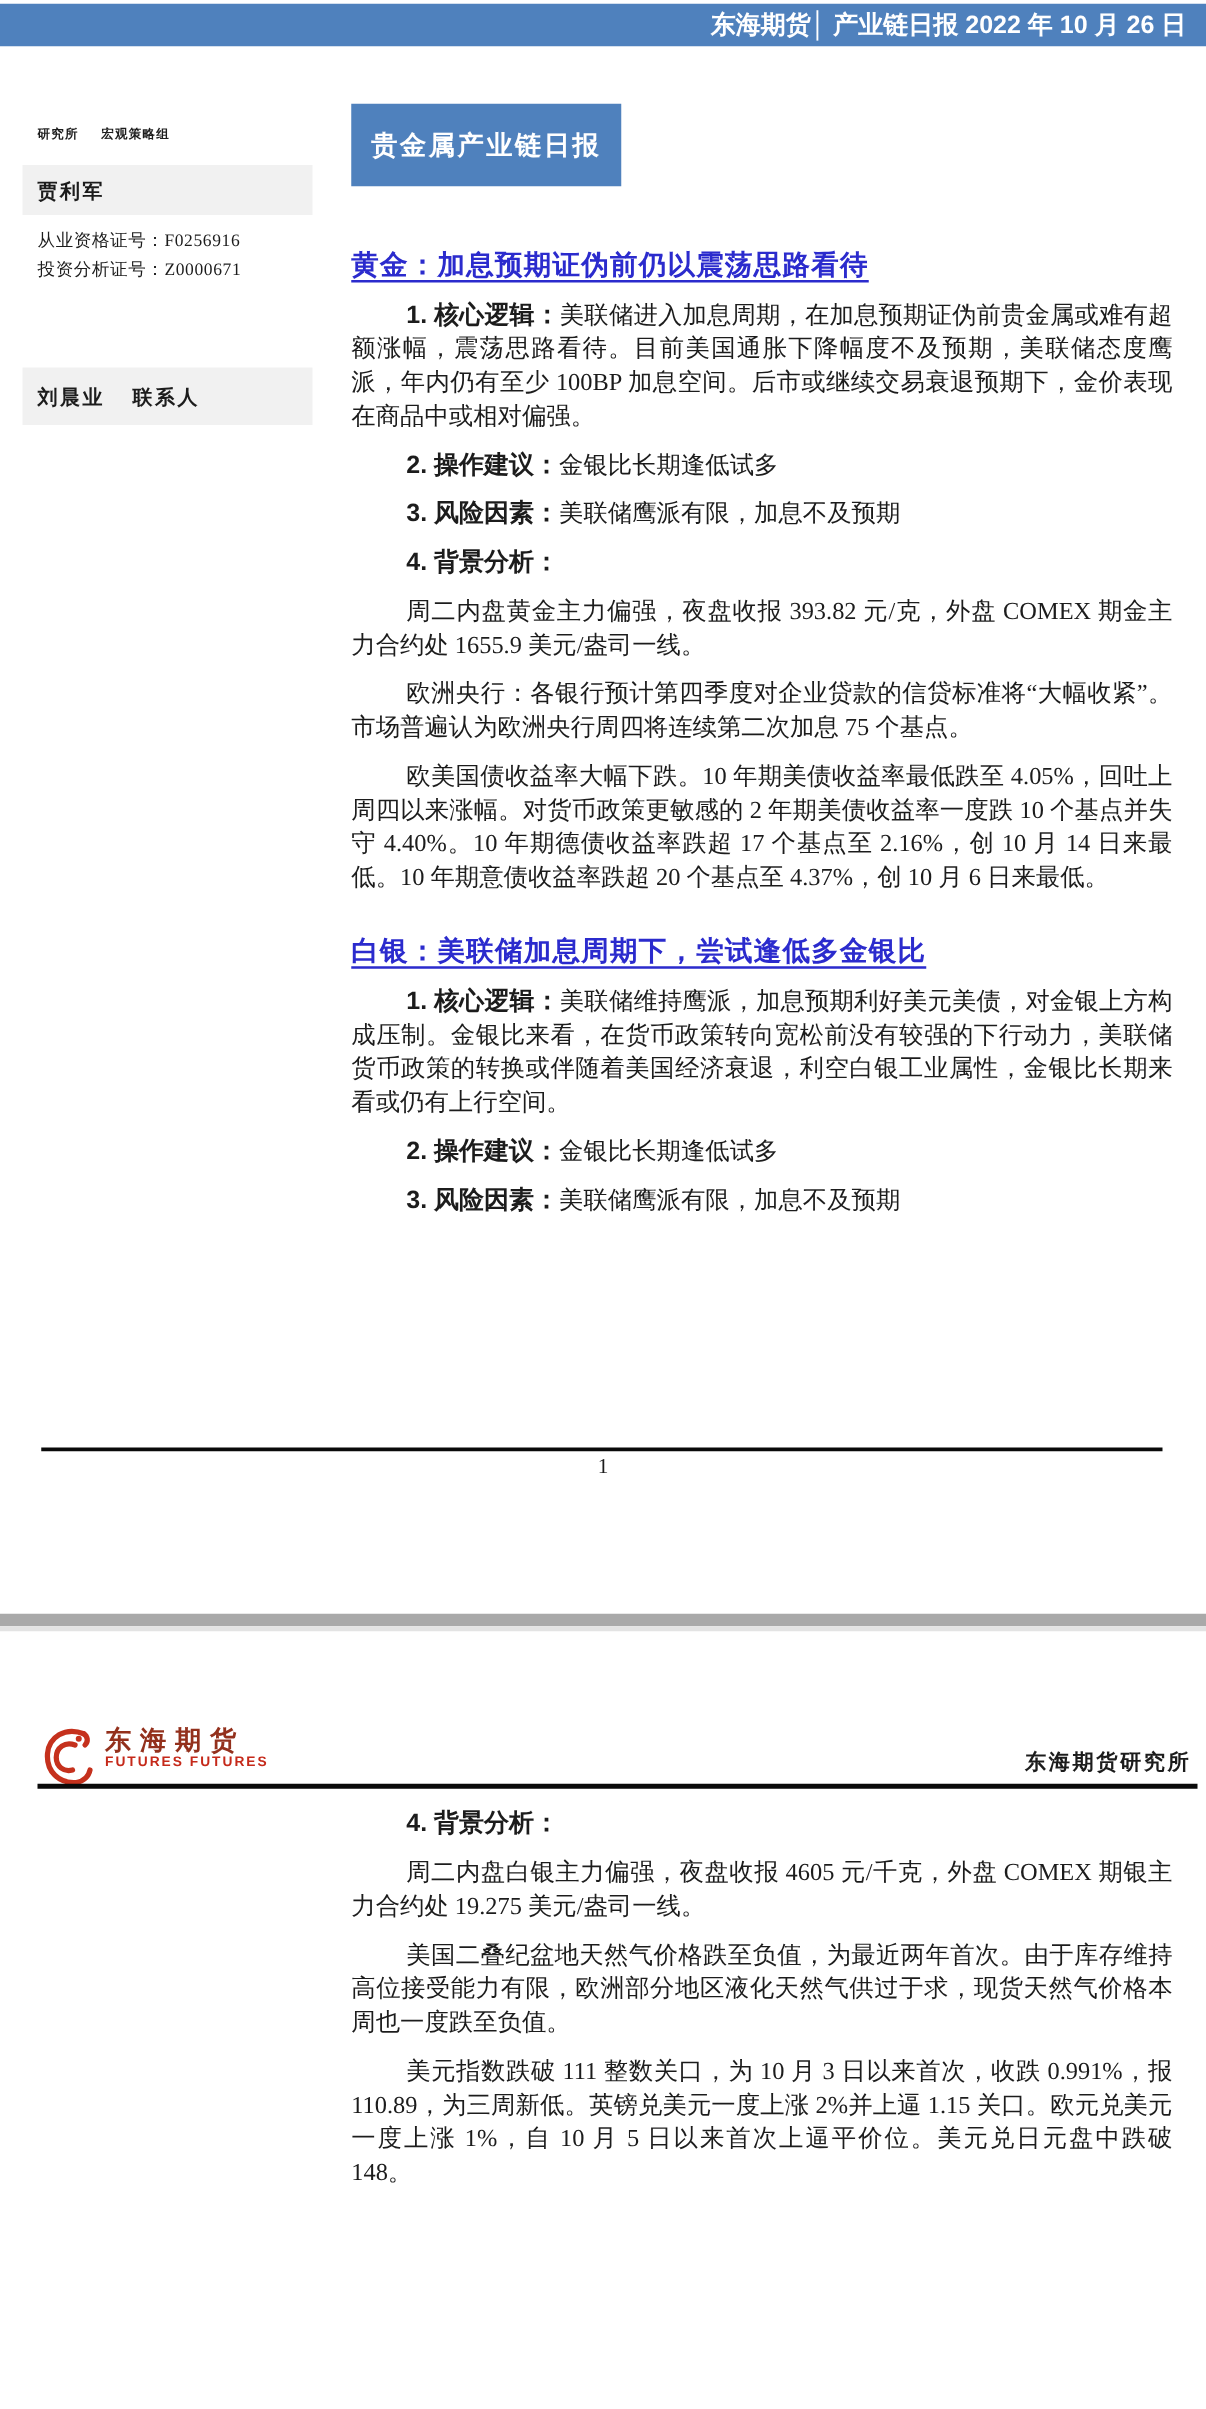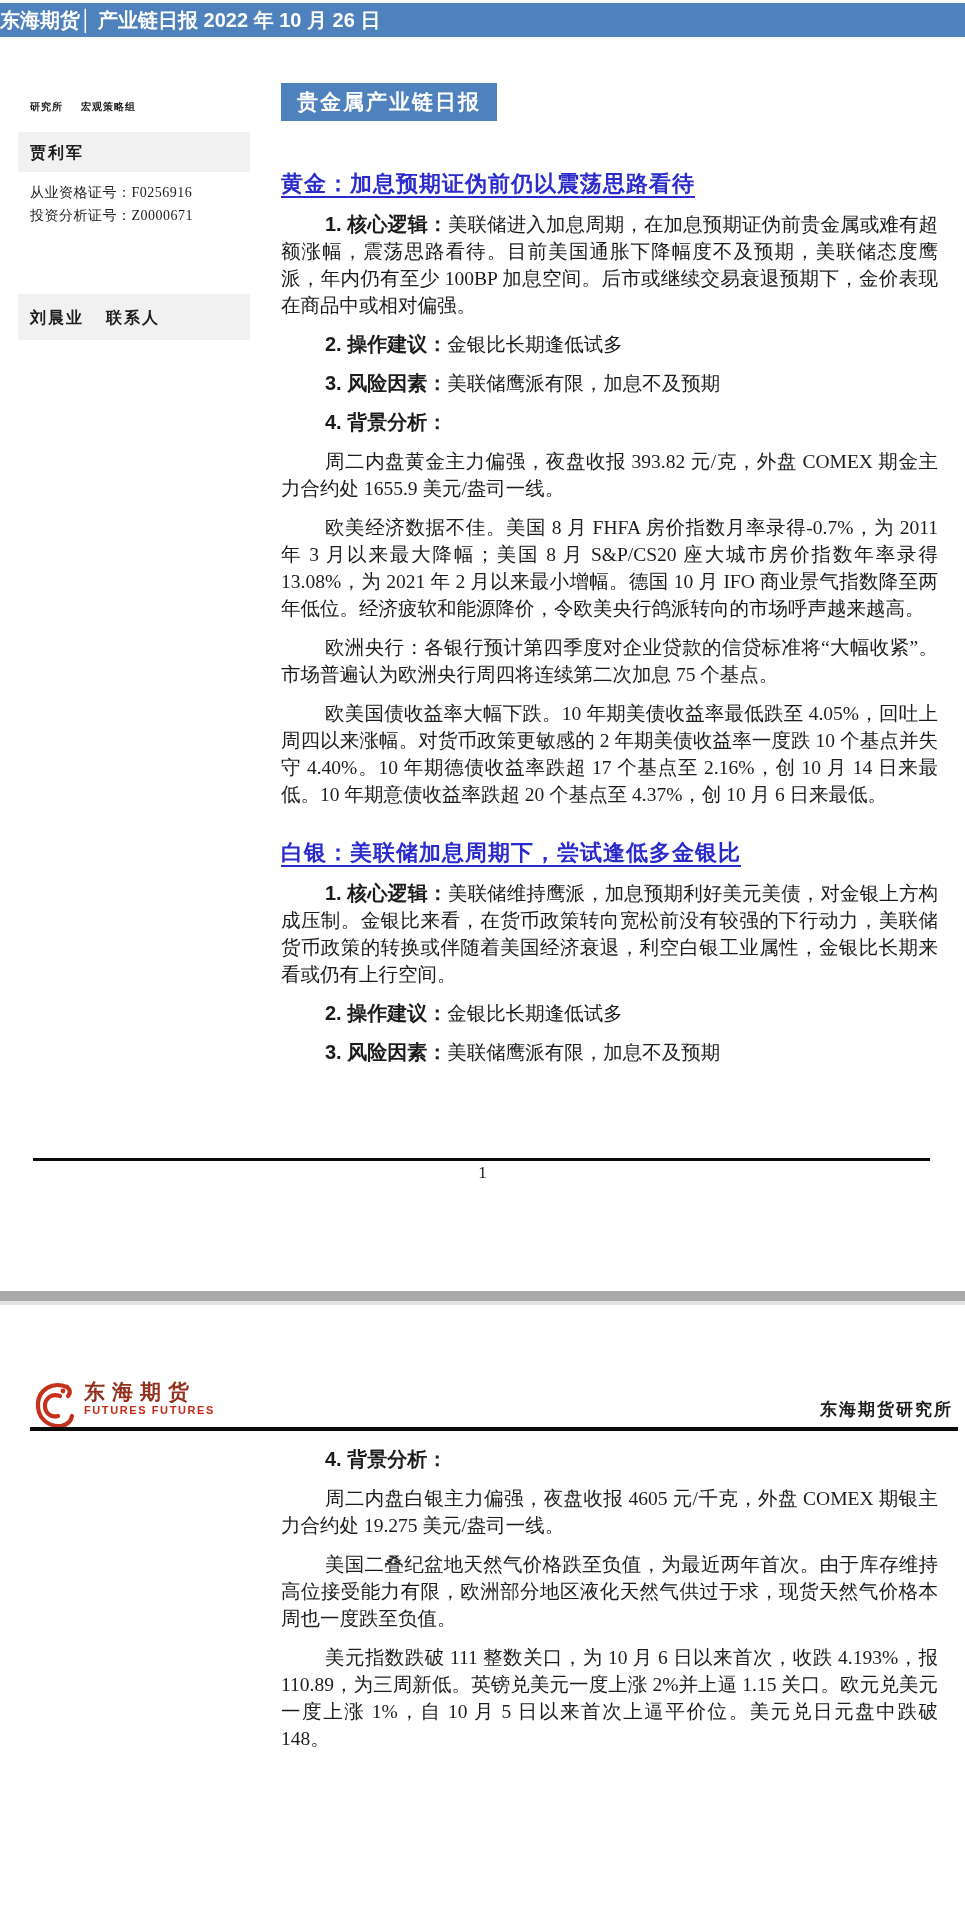--- a/index.html
+++ b/index.html
@@ -3,40 +3,40 @@
 <meta charset="utf-8">
 <style>
   html,body{margin:0;padding:0;background:#fff;}
   body{width:965px;height:1927px;position:relative;overflow:hidden;
        font-family:"Liberation Serif","DejaVu Serif",serif;color:#1c1c1c;}
   .abs{position:absolute;}
 
   
   .topbar{left:0;top:3px;width:965px;height:34px;background:#4f81bd;color:#fff;
           font-family:"Liberation Sans","DejaVu Sans",sans-serif;font-weight:bold;
-          font-size:20px;line-height:34px;text-align:left;padding-right:16px;
+          font-size:20px;line-height:34px;text-align:right;padding-right:16px;
           box-sizing:border-box;}
 
   
   .side-dept{left:30px;top:100px;font-size:10px;font-weight:bold;letter-spacing:1px;}
   .side-dept span{margin-right:18px;}
   .strip{left:18px;width:232px;background:#f1f1f1;}
   .strip1{top:132px;height:40px;}
   .strip2{top:294px;height:46px;}
   .analyst-name{left:30px;top:143px;font-size:16px;font-weight:bold;letter-spacing:2px;}
   .cert{left:30px;font-size:14px;letter-spacing:.5px;}
   .cert1{top:184px;} .cert2{top:207px;}
   .contact{left:30px;top:308px;font-size:16px;font-weight:bold;letter-spacing:2px;text-align:center;}
   .contact .role{margin-left:22px;}
 
   
   .content1{left:281px;top:83px;width:657px;}
   .badge{display:inline-block;background:#4f81bd;color:#fff;
          font-family:"Liberation Sans","DejaVu Sans",sans-serif;
-         font-weight:bold;font-size:21px;padding:5px 16px;letter-spacing:2px;
+         font-weight:bold;font-size:21px;padding:19px 16px;letter-spacing:2px;
          margin-bottom:48px;}
   h2.sec{font-family:"Liberation Sans","DejaVu Sans",sans-serif;color:#2b2bcd;
          font-size:22px;font-weight:bold;margin:0 0 6px 0;letter-spacing:1px;
          text-decoration:underline;text-underline-offset:5px;cursor:pointer;}
   h2.sec-silver{margin-top:30px;}
   .para{margin:12px 0 0 0;font-size:19.5px;line-height:27px;text-align:justify;
         text-indent:44px;}
   .para .lbl{font-family:"Liberation Sans","DejaVu Sans",sans-serif;
              font-weight:bold;font-size:20px;}
 
@@ -84,21 +84,20 @@
 <div class="abs content1">
   <div class="badge">贵金属产业链日报</div>
 
   <h2 class="sec">黄金：加息预期证伪前仍以震荡思路看待</h2>
   <div>
       <p class="para"><b class="lbl">1. 核心逻辑：</b><span>美联储进入加息周期，在加息预期证伪前贵金属或难有超额涨幅，震荡思路看待。目前美国通胀下降幅度不及预期，美联储态度鹰派，年内仍有至少 100BP 加息空间。后市或继续交易衰退预期下，金价表现在商品中或相对偏强。</span></p>
       <p class="para"><b class="lbl">2. 操作建议：</b><span>金银比长期逢低试多</span></p>
       <p class="para"><b class="lbl">3. 风险因素：</b><span>美联储鹰派有限，加息不及预期</span></p>
       <p class="para"><b class="lbl">4. 背景分析：</b></p>
       <p class="para"><span>周二内盘黄金主力偏强，夜盘收报 393.82 元/克，外盘 COMEX 期金主力合约处 1655.9 美元/盎司一线。</span></p>
-      <p class="para"><span>欧美经济数据不佳。美国 8 月 FHFA 房价指数月率录得-0.7%，为 2011 年 3 月以来最大降幅；美国 8 月 S&amp;P/CS20 座大城市房价指数年率录得 13.08%，为 2021 年 2 月以来最小增幅。德国 10 月 IFO 商业景气指数降至两年低位。经济疲软和能源降价，令欧美央行鸽派转向的市场呼声越来越高。</span></p>
       <p class="para"><span>欧洲央行：各银行预计第四季度对企业贷款的信贷标准将“大幅收紧”。市场普遍认为欧洲央行周四将连续第二次加息 75 个基点。</span></p>
       <p class="para"><span>欧美国债收益率大幅下跌。10 年期美债收益率最低跌至 4.05%，回吐上周四以来涨幅。对货币政策更敏感的 2 年期美债收益率一度跌 10 个基点并失守 4.40%。10 年期德债收益率跌超 17 个基点至 2.16%，创 10 月 14 日来最低。10 年期意债收益率跌超 20 个基点至 4.37%，创 10 月 6 日来最低。</span></p>
     </div>
 
   <h2 class="sec sec-silver">白银：美联储加息周期下，尝试逢低多金银比</h2>
   <div>
       <p class="para"><b class="lbl">1. 核心逻辑：</b><span>美联储维持鹰派，加息预期利好美元美债，对金银上方构成压制。金银比来看，在货币政策转向宽松前没有较强的下行动力，美联储货币政策的转换或伴随着美国经济衰退，利空白银工业属性，金银比长期来看或仍有上行空间。</span></p>
       <p class="para"><b class="lbl">2. 操作建议：</b><span>金银比长期逢低试多</span></p>
       <p class="para"><b class="lbl">3. 风险因素：</b><span>美联储鹰派有限，加息不及预期</span></p>
     </div>
@@ -126,14 +125,14 @@
     <div class="logo-en">FUTURES FUTURES</div>
   </span>
 </div>
 <div class="abs hdr-right">东海期货研究所</div>
 <div class="abs rule2"></div>
 
 <div class="abs content2">
     <p class="para"><b class="lbl">4. 背景分析：</b></p>
     <p class="para"><span>周二内盘白银主力偏强，夜盘收报 4605 元/千克，外盘 COMEX 期银主力合约处 19.275 美元/盎司一线。</span></p>
     <p class="para"><span>美国二叠纪盆地天然气价格跌至负值，为最近两年首次。由于库存维持高位接受能力有限，欧洲部分地区液化天然气供过于求，现货天然气价格本周也一度跌至负值。</span></p>
-    <p class="para"><span>美元指数跌破 111 整数关口，为 10 月 6 日以来首次，收跌 4.193%，报 110.89，为三周新低。英镑兑美元一度上涨 2%并上逼 1.15 关口。欧元兑美元一度上涨 1%，自 10 月 5 日以来首次上逼平价位。美元兑日元盘中跌破 148。</span></p>
+    <p class="para"><span>美元指数跌破 111 整数关口，为 10 月 3 日以来首次，收跌 0.991%，报 110.89，为三周新低。英镑兑美元一度上涨 2%并上逼 1.15 关口。欧元兑美元一度上涨 1%，自 10 月 5 日以来首次上逼平价位。美元兑日元盘中跌破 148。</span></p>
   </div>
 
 </body></html>

